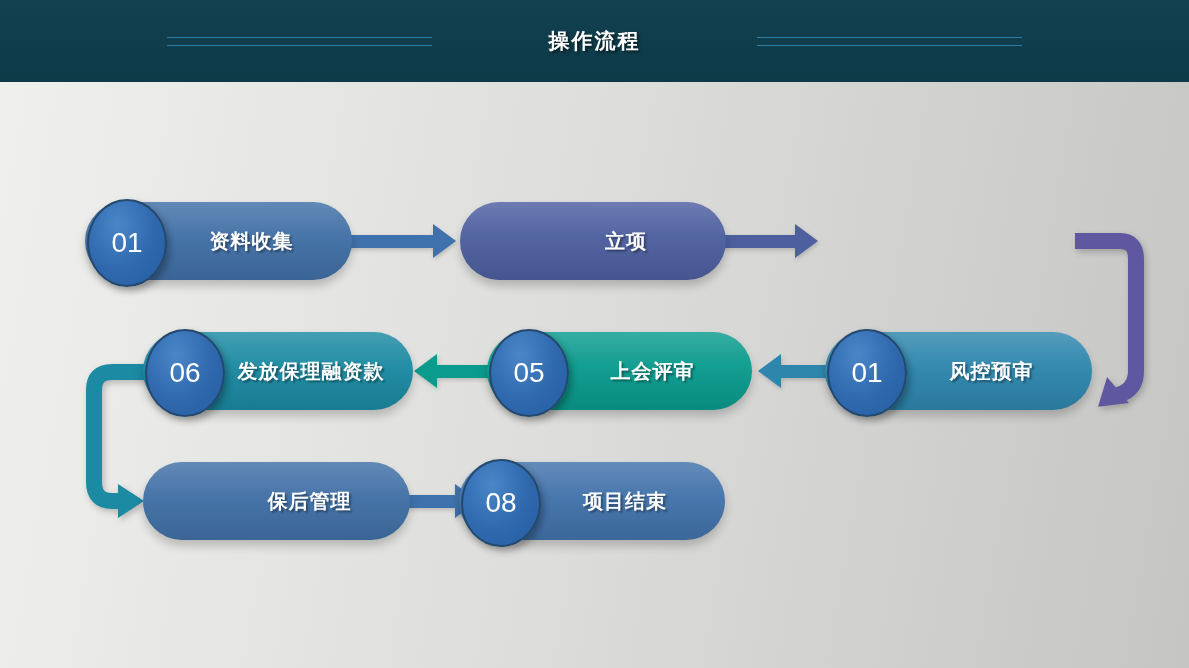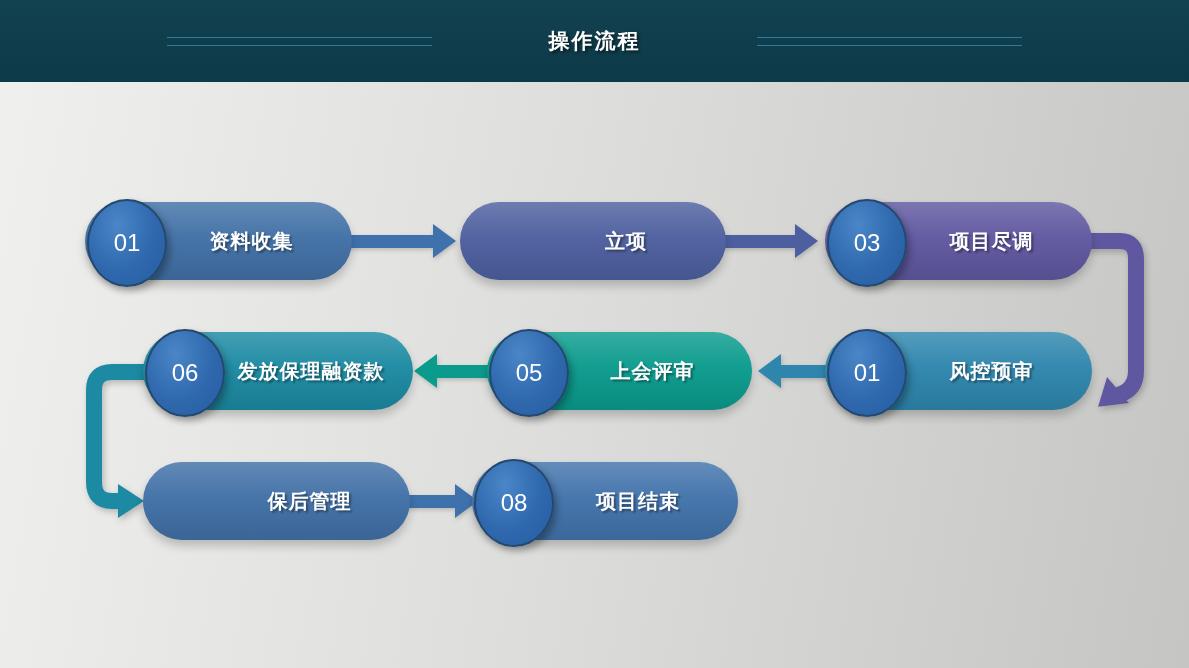--- a/index.html
+++ b/index.html
@@ -37,21 +37,21 @@
     pointer-events:none;
   }
   .num-circle {
     position:absolute; left:2px; top:-3px; width:76px; height:84px;
     border-radius:50%;
     background: radial-gradient(ellipse at 38% 28%, #4a86c8 0%, #3films 0, #2f68ad 55%, #265da2 100%);
     background: radial-gradient(ellipse at 38% 28%, #4a86c8 0%, #2f68ad 55%, #265da2 100%);
     border:2px solid #24486e;
     box-shadow: 3px 4px 7px rgba(0,0,0,0.30);
     display:flex; align-items:center; justify-content:center;
-    color:#ffffff; font-size:24px;
+    color:#ffffff; font-size:28px;
   }
   .pill-label {
     position:absolute; left:80px; right:14px; top:0; bottom:0;
     display:flex; align-items:center; justify-content:center;
     color:#ffffff; font-size:20px; font-weight:bold; letter-spacing:1px;
     text-shadow: 2px 2px 2px rgba(0,0,0,0.38);
     white-space:nowrap;
   }
   
   .arrow { position:absolute; height:34px; display:flex; align-items:center; z-index:1;
@@ -119,39 +119,35 @@
     <div class="head-right"></div>
   </div>
 
   <div class="pill" style="left: 85px; top: 202px; width: 267px; --c: #4170a6;">
     <div class="num-circle">01</div>
     <div class="pill-label">资料收集</div>
   </div>
   <div class="pill" style="left: 460px; top: 202px; width: 266px; --c: #4d5f9f;">
     <div class="pill-label">立项</div>
   </div>
-  <div class="pill" style="left: 825px; top: 202px; width: 267px; --c: #5f58a0;">
-    <div class="num-circle">03</div>
-    <div class="pill-label">项目尽调</div>
-  </div>
 
   <div class="pill" style="left: 825px; top: 332px; width: 267px; --c: #2e86ad;">
     <div class="num-circle">01</div>
     <div class="pill-label">风控预审</div>
   </div>
   <div class="pill" style="left: 487px; top: 332px; width: 265px; --c: #0a9b8d;">
     <div class="num-circle">05</div>
     <div class="pill-label">上会评审</div>
   </div>
   <div class="pill" style="left: 143px; top: 332px; width: 270px; --c: #1b8aa2;">
     <div class="num-circle">06</div>
     <div class="pill-label">发放保理融资款</div>
   </div>
 
   <div class="pill" style="left: 143px; top: 462px; width: 267px; --c: #4170a6;">
     <div class="pill-label">保后管理</div>
   </div>
-  <div class="pill" style="left: 472px; top: 462px; width: 266px; --c: #4273ab;">
+  <div class="pill" style="left: 459px; top: 462px; width: 266px; --c: #4273ab;">
     <div class="num-circle">08</div>
     <div class="pill-label">项目结束</div>
   </div>
 
 </div>
 
 </body></html>

